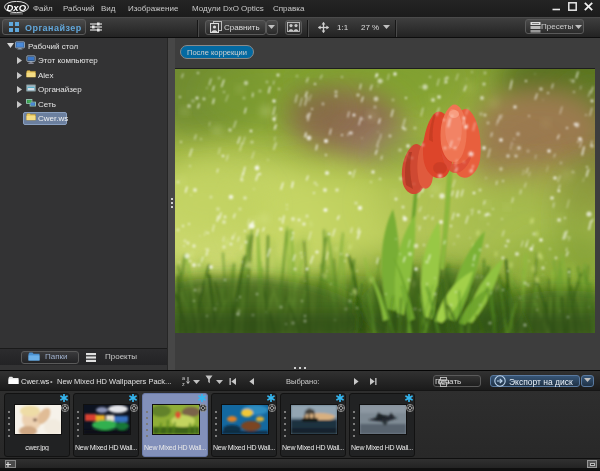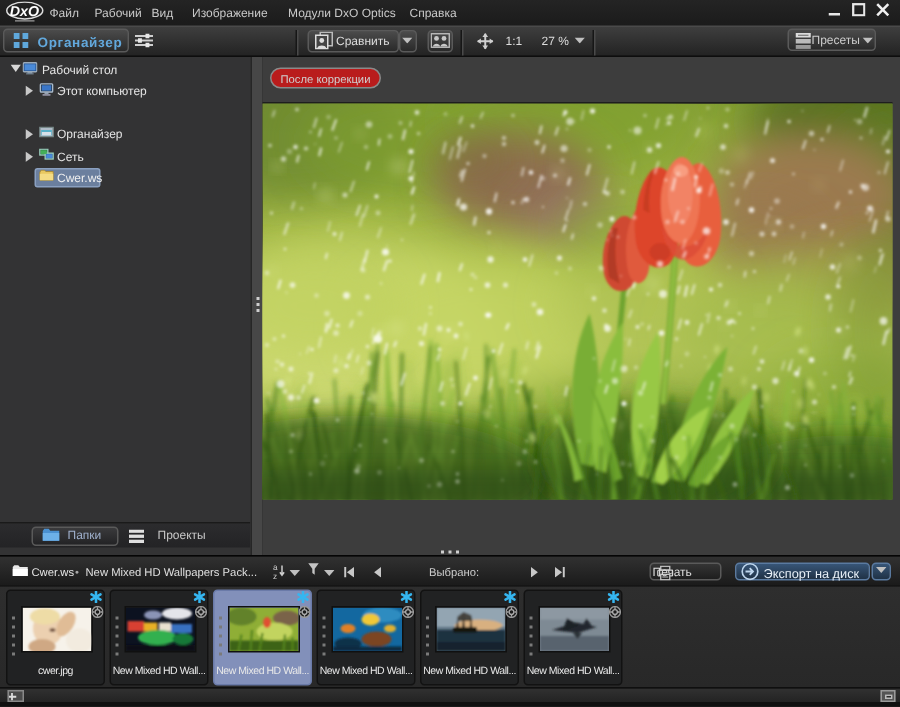--- a/index.html
+++ b/index.html
@@ -7,21 +7,21 @@
 #app{position:relative;width:600px;height:471px;}
 .menubar{position:absolute;left:0;top:0;width:600px;height:17px;background:linear-gradient(#242424,#1b1b1b);}
 .menu-item{position:absolute;top:4px;font-size:8px;color:#c9c9c9;}
 .toolbar{position:absolute;left:0;top:17px;width:600px;height:21px;background:linear-gradient(#3e3e3e,#232323);border-top:1px solid #4a4a4a;border-bottom:1px solid #0d0d0d;}
 .tbtn{position:absolute;border:1px solid #5a5a5a;border-radius:3px;background:linear-gradient(#4b4b4b,#2a2a2a);}
 .vsep{position:absolute;top:2px;height:17px;width:1px;background:#161616;box-shadow:1px 0 0 #4a4a4a;}
 .leftpanel{position:absolute;left:0;top:38px;width:167px;height:332px;background:#333334;}
 .tree-row{position:absolute;height:13px;font-size:8px;color:#e4e4e4;white-space:nowrap;}
 .splitter{position:absolute;left:167px;top:38px;width:8px;height:332px;background:#474747;border-left:1px solid #262626;}
 .viewer{position:absolute;left:175px;top:38px;width:425px;height:332px;background:#3d3d3d;}
-.badge{position:absolute;left:5px;top:7px;height:14px;line-height:14px;padding:0 6px;background:#b91c1c;border:1px solid #8a8a8a;border-radius:7px;color:#d0d0d0;font-size:7.5px;}
+.badge{position:absolute;left:5px;top:7px;height:14px;line-height:14px;padding:0 6px;background:#0369a1;border:1px solid #8a8a8a;border-radius:7px;color:#d0d0d0;font-size:7.5px;}
 .tabsbar{position:absolute;left:0;top:310px;width:167px;height:17px;background:linear-gradient(#2c2c2e,#232325);border-top:1px solid #1a1a1a;}
 .browserbar{position:absolute;left:0;top:370px;width:600px;height:20px;background:linear-gradient(#313131,#1b1b1b);border-top:1px solid #050505;}
 .filmstrip{position:absolute;left:0;top:390px;width:600px;height:68px;background:linear-gradient(#2e2e2e,#282828);border-top:1px solid #151515;}
 .tile{position:absolute;top:2px;width:66px;height:64px;border-radius:3px;background:#212223;border:1px solid #121212;}
 .tile.sel{background:#8290ba;border:1px solid #6a7aa8;}
 .tile .cap{position:absolute;left:0;right:0;bottom:5px;text-align:center;font-size:7px;letter-spacing:-0.3px;color:#e8e8e8;white-space:nowrap;overflow:hidden;}
 .tile .ph{position:absolute;left:10px;top:11px;width:46px;height:29px;outline:1px solid #101010;}
 .tile .dots{position:absolute;left:3px;top:17px;}
 .statusbar{position:absolute;left:0;top:458px;width:600px;height:10px;background:linear-gradient(#313131,#232323);border-top:1px solid #0f0f0f;}
 .bottom{position:absolute;left:0;top:468px;width:600px;height:3px;background:#101010;}
@@ -179,20 +179,34 @@
         </span>
         <span class="abs" style="left:26px;top:1px;">
           <svg width="10" height="10" viewBox="0 0 11 10" style="">
             <rect x="1" y="0.5" width="9" height="6" rx="0.6" fill="#234" stroke="#abc"></rect>
             <rect x="2" y="1.5" width="7" height="4" fill="#3a76c8"></rect>
             <rect x="4" y="6.8" width="3" height="1" fill="#abc"></rect>
             <rect x="2.6" y="8" width="5.8" height="1.2" fill="#99a"></rect>
           </svg>
         </span>
         <span class="abs" style="left:38px;top:2px;color:#e4e4e4;">Этот компьютер</span>
+      </div>
+      <div class="tree-row" style="left:0;top:30.5px;width:167px;">
+        <span class="abs" style="left:17px;top:3px;">
+          <svg width="5" height="7" viewBox="0 0 5 7" style="">
+            <path d="M0 0 L5 3.5 L0 7 Z" fill="#c8c8c8"></path>
+          </svg>
+        </span>
+        <span class="abs" style="left:26px;top:1px;">
+          <svg width="10" height="8" viewBox="0 0 11 9" style="">
+            <path d="M0.5 2 L0.5 8 L10.5 8 L10.5 1.5 L5 1.5 L4 0.5 L1.5 0.5 Z" fill="#e8c860" stroke="#a8872c" stroke-width="0.6"></path>
+            <path d="M0.5 3.2 L10.5 3.2 L10.5 8 L0.5 8 Z" fill="#f4dc84"></path>
+          </svg>
+        </span>
+        <span class="abs" style="left:38px;top:2px;color:#e4e4e4;">Alex</span>
       </div>
       <div class="tree-row" style="left:0;top:45px;width:167px;">
         <span class="abs" style="left:17px;top:3px;">
           <svg width="5" height="7" viewBox="0 0 5 7" style="">
             <path d="M0 0 L5 3.5 L0 7 Z" fill="#c8c8c8"></path>
           </svg>
         </span>
         <span class="abs" style="left:26px;top:1px;">
           <svg width="10" height="8" viewBox="0 0 11 9" style="">
             <path d="M0.5 1 L10.5 1 L10.5 8 L0.5 8 Z" fill="#b0bcc8" stroke="#788"></path>

